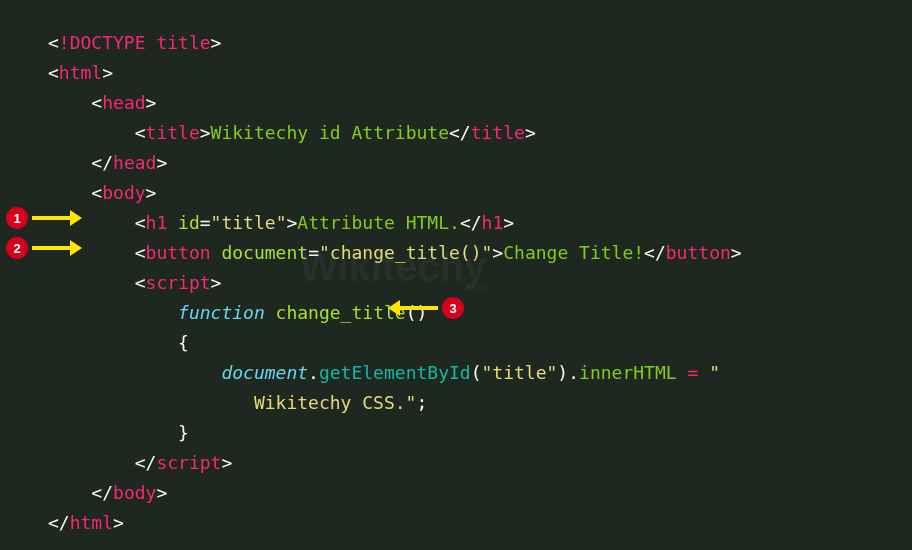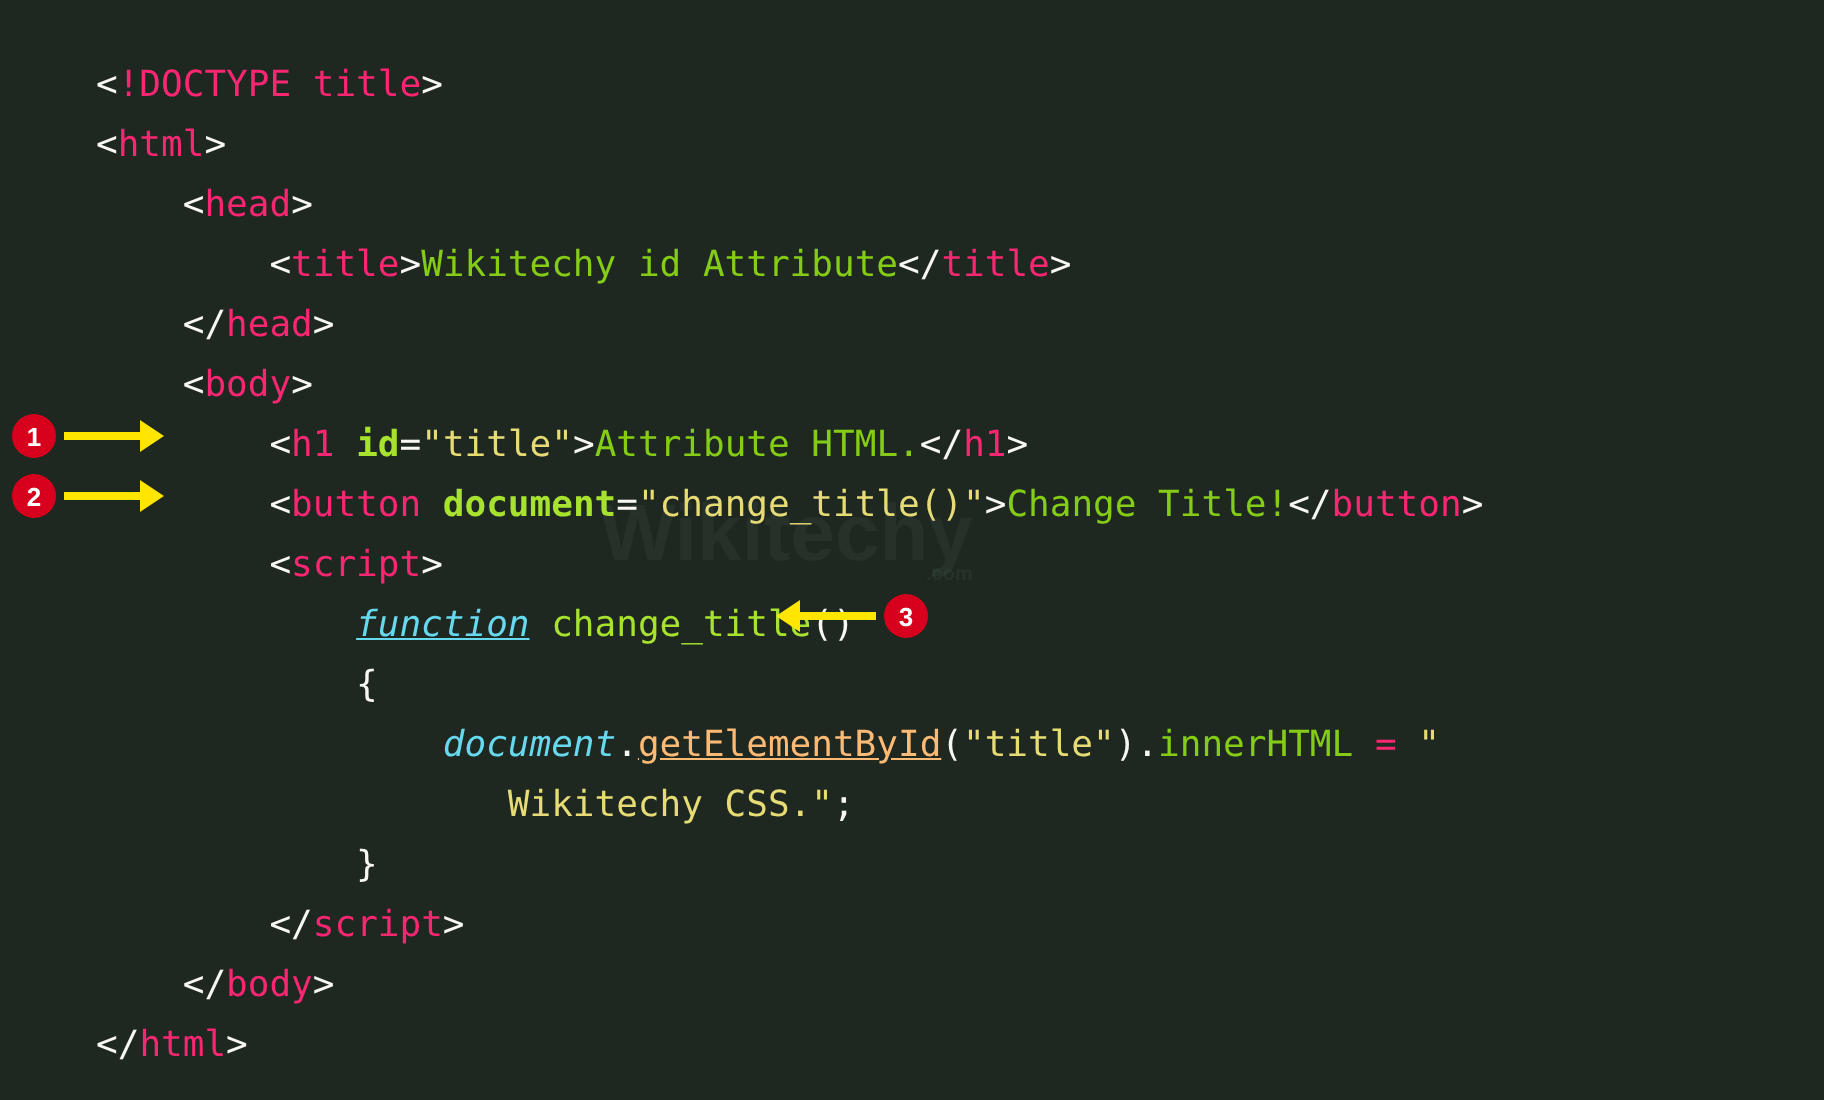--- a/index.html
+++ b/index.html
@@ -16,27 +16,27 @@
   position: absolute;
   left: 48px;
   top: 28px;
   right: 20px;
   line-height: 30px;
   white-space: pre;
   color: #f8f8f2;
 }
 .bracket { color: #f8f8f2; }
 .tag { color: #f92672; }
-.attr { color: #a6e22e; font-weight: bold; }
+.attr { color: #a6e22e; }
 .str { color: #e6db74; }
 .text { color: #84cc16; }
-.keyword { color: #66d9ef; font-style: italic; text-decoration: underline; }
+.keyword { color: #66d9ef; font-style: italic; }
 .ident { color: #a6e22e; }
 .varname { color: #66d9ef; font-style: italic; }
-.method { color: #fdba74; text-decoration: underline; }
+.method { color: #14b8a6; }
 .punc { color: #f8f8f2; }
 .op { color: #f92672; }
 
 .marker {
   position: absolute;
   display: flex;
   align-items: center;
 }
 .badge {
   width: 22px;

